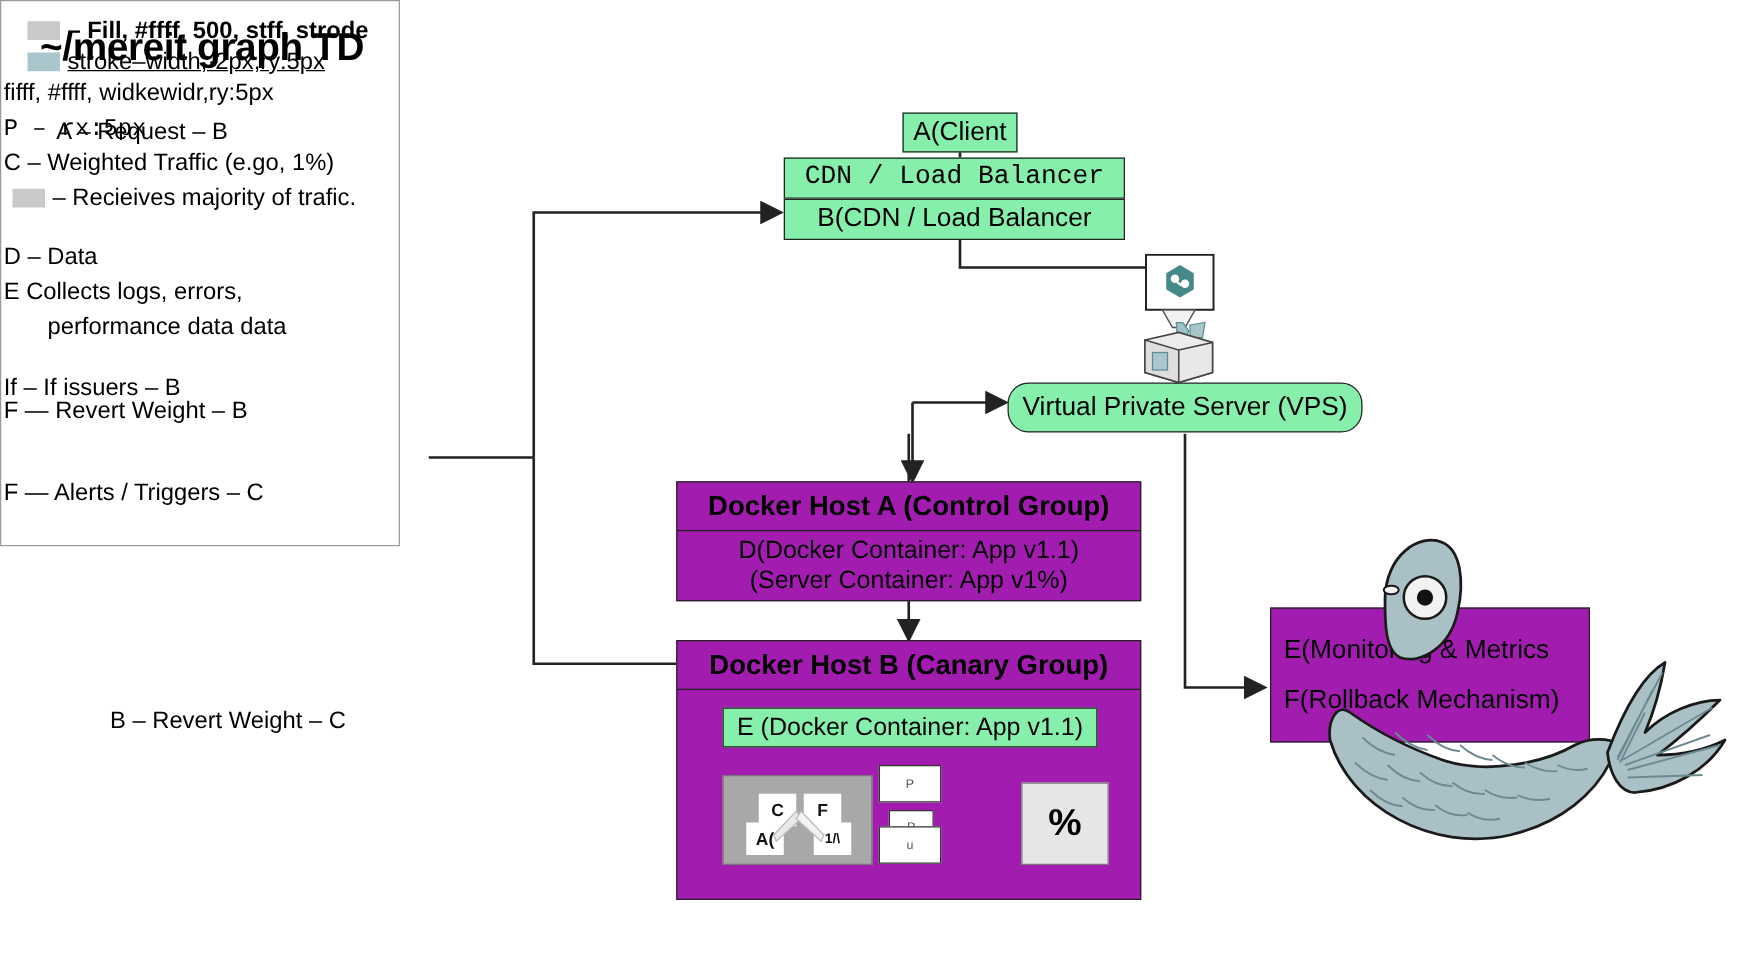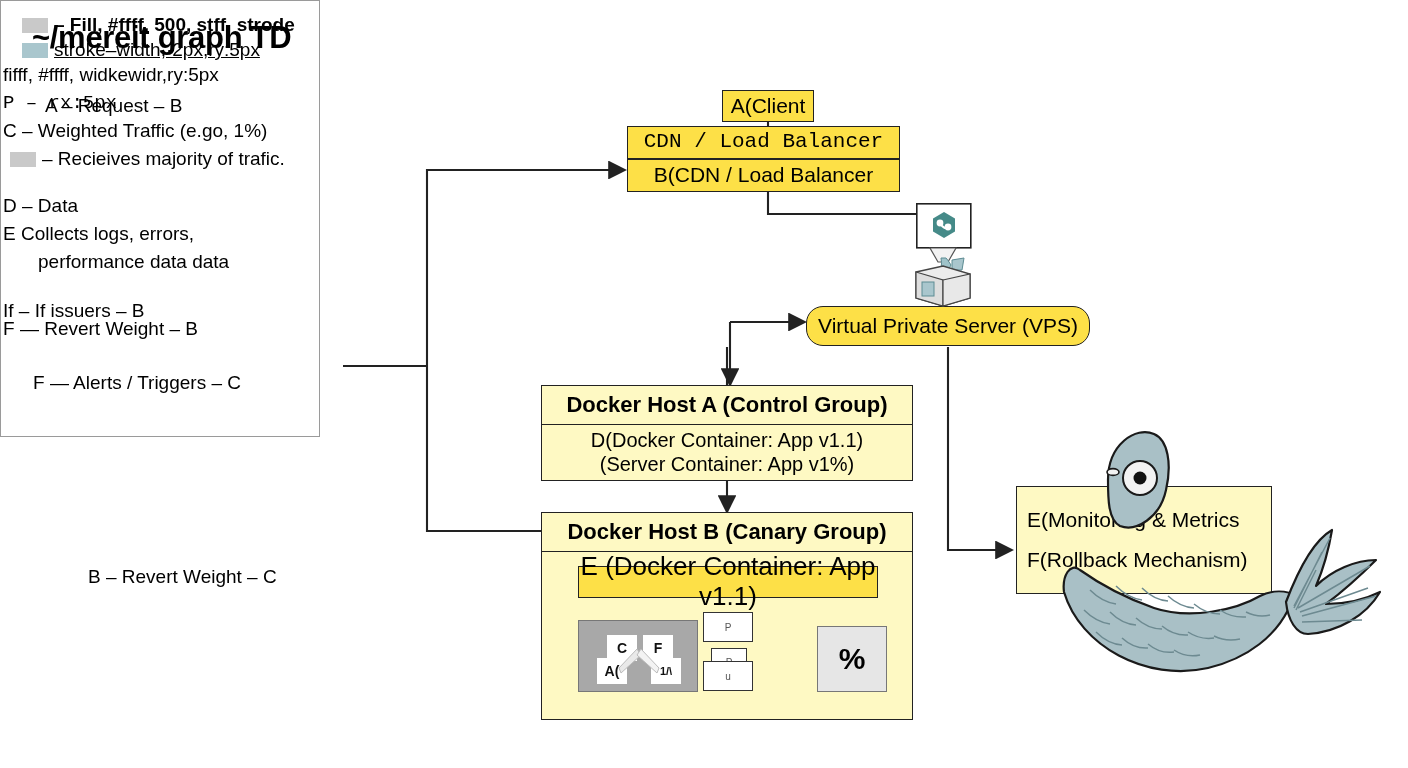--- a/index.html
+++ b/index.html
@@ -12,24 +12,24 @@
   #legend-caption{left:45px;top:95px;font-size:19px;}
   #legend-box{left:22px;top:125px;width:320px;height:437px;
               border:1px solid #9a9a9a;background:#fff;box-sizing:border-box;}
   #legend-footer{left:88px;top:566px;font-size:19px;}
   .lg-row{position:absolute;font-size:19px;white-space:nowrap;}
   .swatch{display:inline-block;vertical-align:-2px;width:26px;height:15px;margin-right:6px;}
   .sw-gray{background:#c9c9c9;}
   .sw-teal{background:#a9c6cd;}
   
   .node{position:absolute;box-sizing:border-box;border:1.6px solid #222;
-        background:#fde047;display:flex;align-items:center;justify-content:center;
+        background:#86efac;display:flex;align-items:center;justify-content:center;
         text-align:center;font-size:21px;line-height:1.15;}
-  .node.sub{font-size:26px;}
-  .groupbox{position:absolute;box-sizing:border-box;border:1.6px solid #222;background:#fef9c3;}
+  .node.sub{font-size:20px;}
+  .groupbox{position:absolute;box-sizing:border-box;border:1.6px solid #222;background:#a21caf;}
   .group-title{position:absolute;left:0;right:0;top:0;height:38px;
                border-bottom:1.6px solid #222;display:flex;align-items:center;
                justify-content:center;font-weight:bold;font-size:22px;}
   
   svg.overlay{position:absolute;left:0;top:0;width:1408px;height:768px;pointer-events:none;}
   
   #canary-art{position:absolute;left:578px;top:620px;width:118px;height:70px;
               background:#a8a8a8;border:1px solid #777;}
   .tile{position:absolute;background:#fff;width:30px;height:26px;
         display:flex;align-items:center;justify-content:center;
@@ -75,21 +75,21 @@
   </div>
   <div class="lg-row" style="left:38px;top:251px;">
     <span>performance data data</span>
   </div>
   <div class="lg-row" style="left:3px;top:300px;">
     <span>If – If issuers – B</span>
   </div>
   <div class="lg-row" style="left:3px;top:318px;">
     <span>F — Revert Weight – B</span>
   </div>
-  <div class="lg-row" style="left:3px;top:372px;margin-left:30px;">
+  <div class="lg-row" style="left:3px;top:384px;">
     <span>F — Alerts / Triggers – C</span>
   </div>
 </div>
 <div class="abs" id="legend-footer">B – Revert Weight – C</div>
 
 <svg class="overlay">
   <defs>
     <marker id="arr" markerWidth="9" markerHeight="9" refX="8" refY="4.5" orient="auto">
       <path d="M0,0 L9,4.5 L0,9 z" fill="#222"></path>
     </marker>

